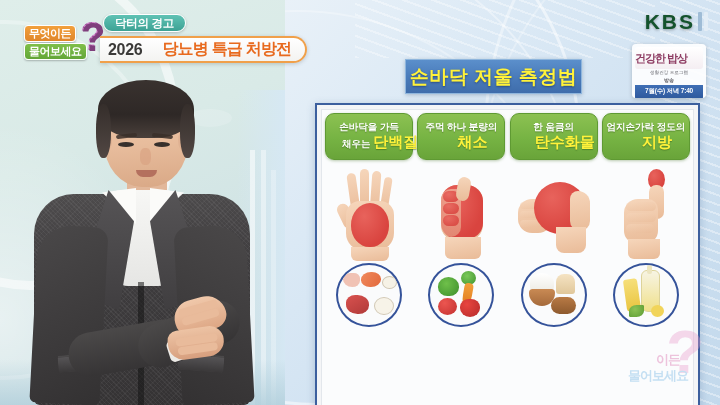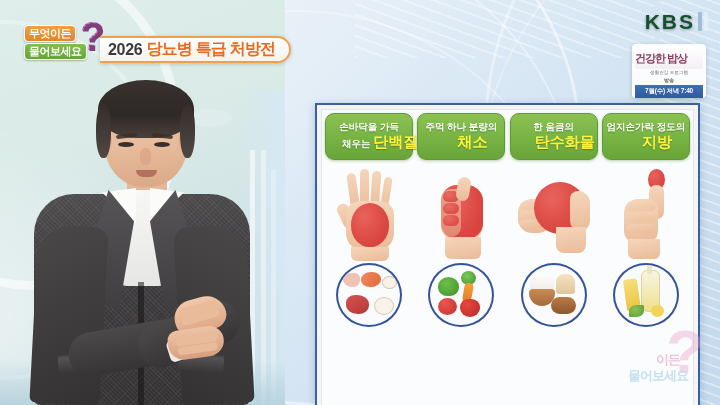--- a/index.html
+++ b/index.html
@@ -146,21 +146,21 @@
   .bug-sub{position:absolute;left:103px;top:14px;height:18px;border-radius:10px;
     background:linear-gradient(180deg,#5fc2b4,#3da294);border:1.5px solid #ffffff;
     display:flex;align-items:center;justify-content:center;padding:0 11px;box-sizing:border-box;
     box-shadow:0 1px 3px rgba(0,0,0,.22);}
   .bug-sub span{color:#fff;font-size:11.5px;font-weight:bold;letter-spacing:-.3px;white-space:nowrap;}
   .bug-main{position:absolute;left:100px;top:36px;height:27px;border-radius:0 16px 16px 0;
     background:linear-gradient(180deg,#ffffff,#f3f3f1);border:2px solid #f0a04a;border-left:none;
     display:flex;align-items:center;padding:0 14px 0 8px;box-sizing:border-box;
     box-shadow:0 1px 4px rgba(0,0,0,.18);}
   .bug-main .yr{color:#3b3a38;font-size:16px;font-weight:bold;letter-spacing:-.3px;}
-  .bug-main .dz{color:#e86a1e;font-size:16px;font-weight:bold;letter-spacing:-.8px;margin-left:4px;white-space:nowrap;}
+  .bug-main .dz{color:#e86a1e;font-size:16px;font-weight:bold;letter-spacing:-.8px;margin-left:20px;white-space:nowrap;}
 
   
   .kbs{position:absolute;right:12px;top:10px;display:flex;align-items:flex-start;}
   .kbs-txt{color:#14532d;font-size:21px;font-weight:bold;letter-spacing:2px;
     text-shadow:0 1px 3px rgba(0,0,0,.35);font-family:"Liberation Sans",sans-serif;}
   .kbs-one{display:flex;gap:2px;margin-left:3px;margin-top:2px;}
   .kbs-one i{display:block;width:4px;height:19px;background:#e3edf6;border-radius:1px;}
   .kbs-one i:first-child{background:#9fbcd6;}
 
   .promo{position:absolute;right:14px;top:44px;width:74px;border-radius:4px;overflow:hidden;
@@ -243,20 +243,23 @@
 
   <div class="graphic">
     <div class="swoosh sw1"></div>
     <div class="swoosh sw2"></div>
     <div class="swoosh sw3"></div>
     <div class="swoosh sw4"></div>
     <div class="swoosh sw5"></div>
     <div class="g-hatchR"></div>
     <div class="g-hatchT"></div>
 
+    <div class="title-banner">
+      <span>손바닥 저울 측정법</span>
+    </div>
 
     <div class="card">
       <div class="card-inner"></div>
       <div class="cols">
 
         <div class="col">
           <div class="chip">
             <div class="l1">손바닥을 가득</div>
             <div class="l2">
               <span>채우는</span>
@@ -368,20 +371,23 @@
   </div>
 
   <div class="bug-logo">
     <div class="bug-q">
       <div class="bug-q-txt">?</div>
     </div>
     <div class="bug-l1">무엇이든</div>
     <div class="bug-l2">물어보세요</div>
   </div>
 
+  <div class="bug-sub">
+    <span>닥터의 경고</span>
+  </div>
 
   <div class="bug-main">
     <span class="yr">2026</span>
     <span class="dz">당뇨병 특급 처방전</span>
   </div>
 
   <div class="kbs">
     <div class="kbs-txt">KBS</div>
     <div class="kbs-one">
         <i></i>

